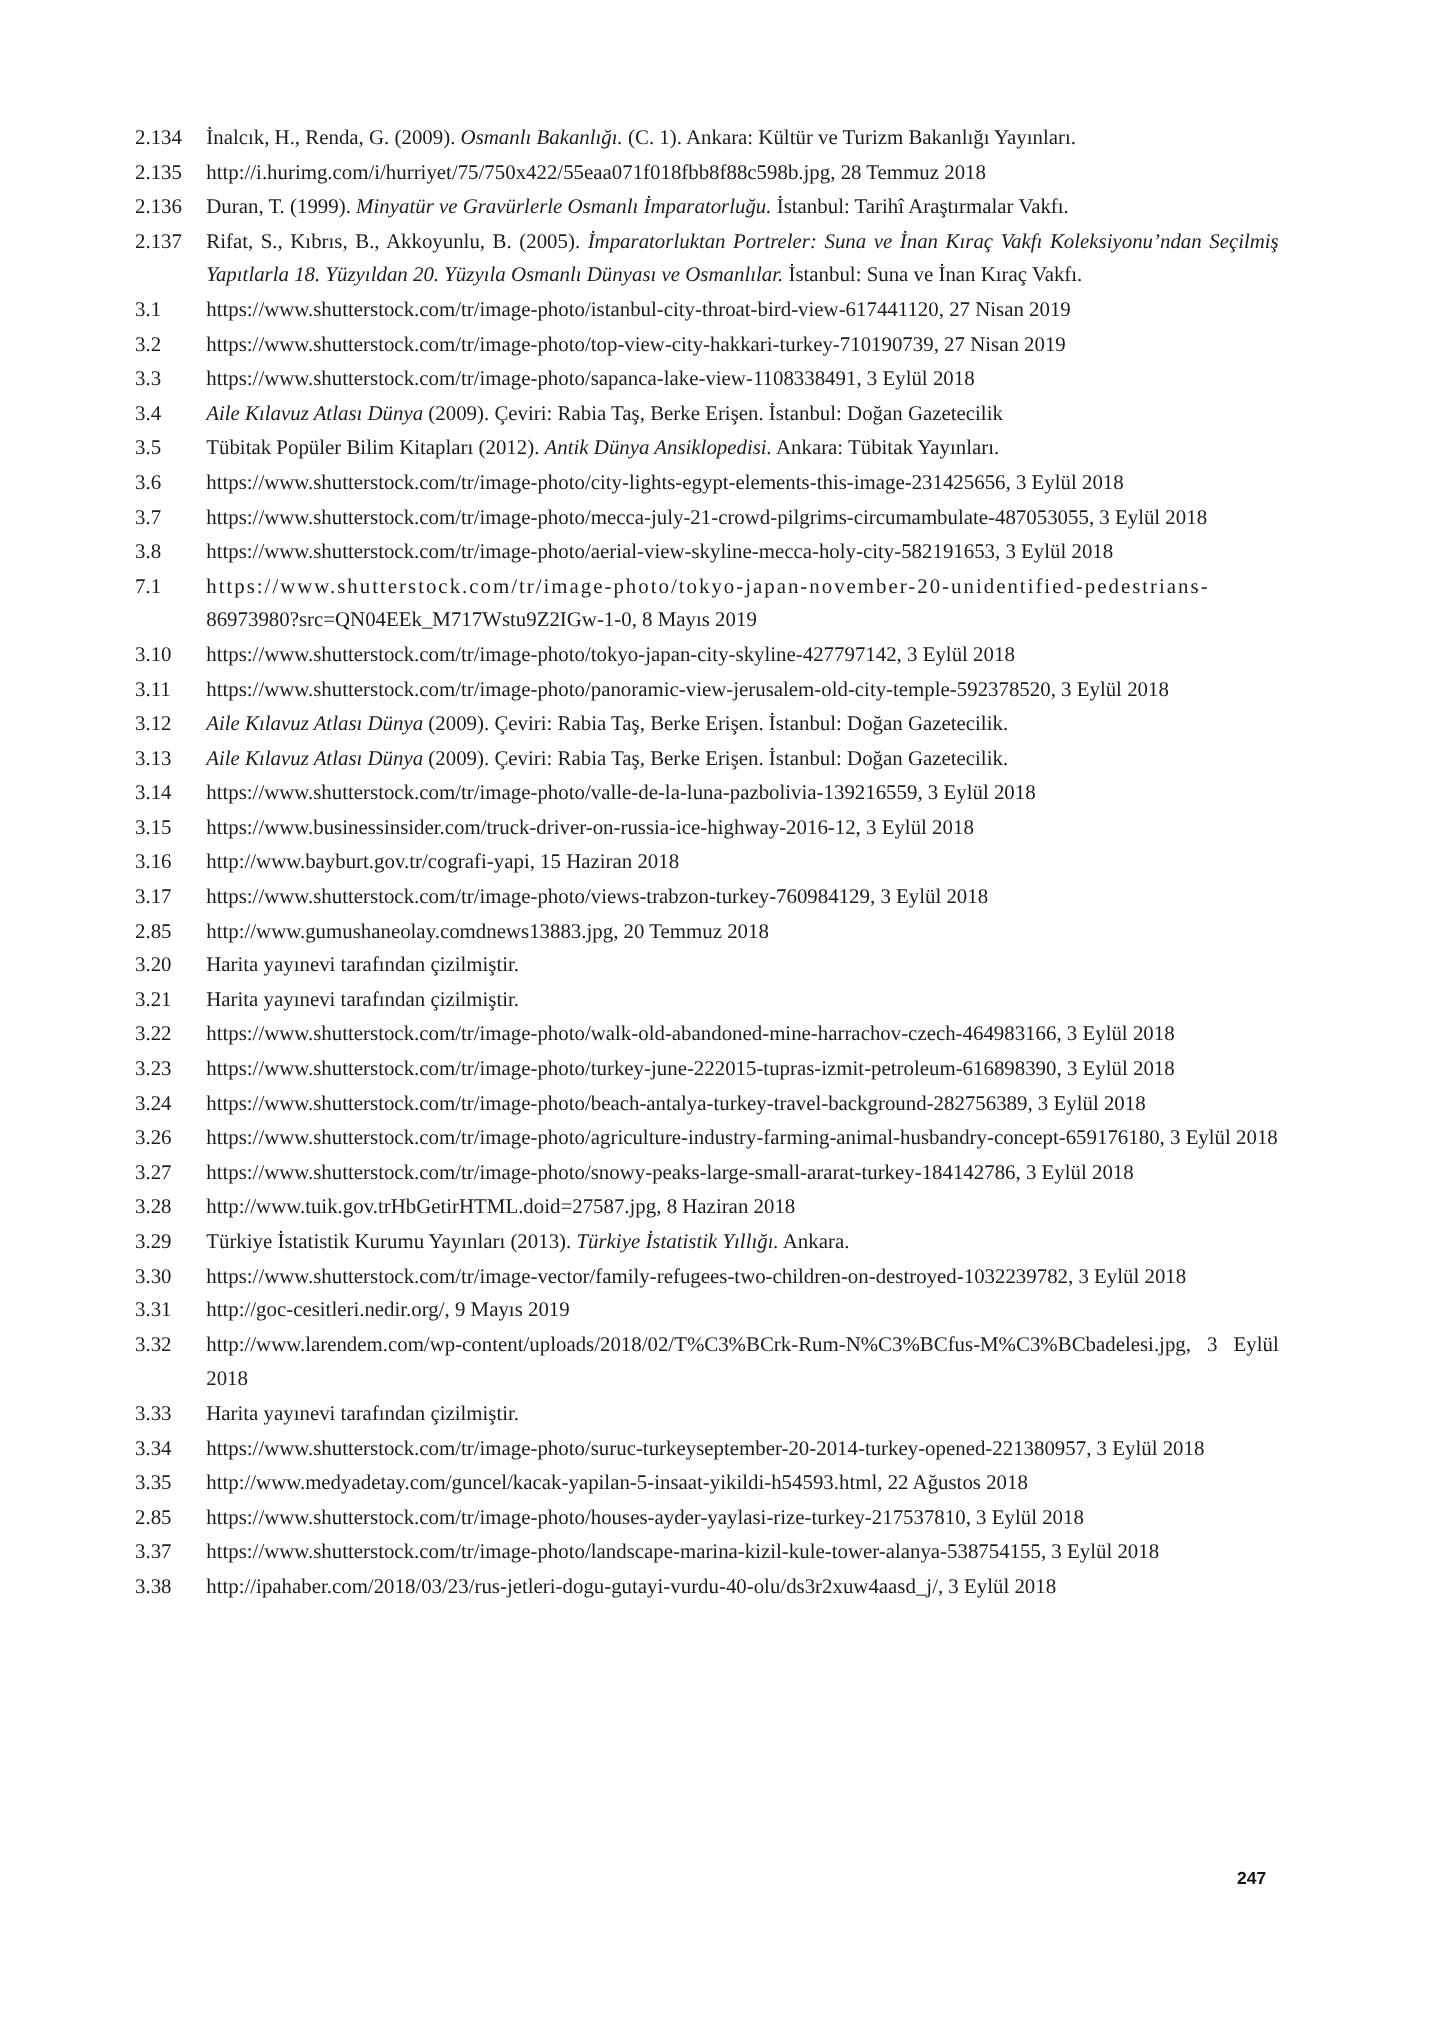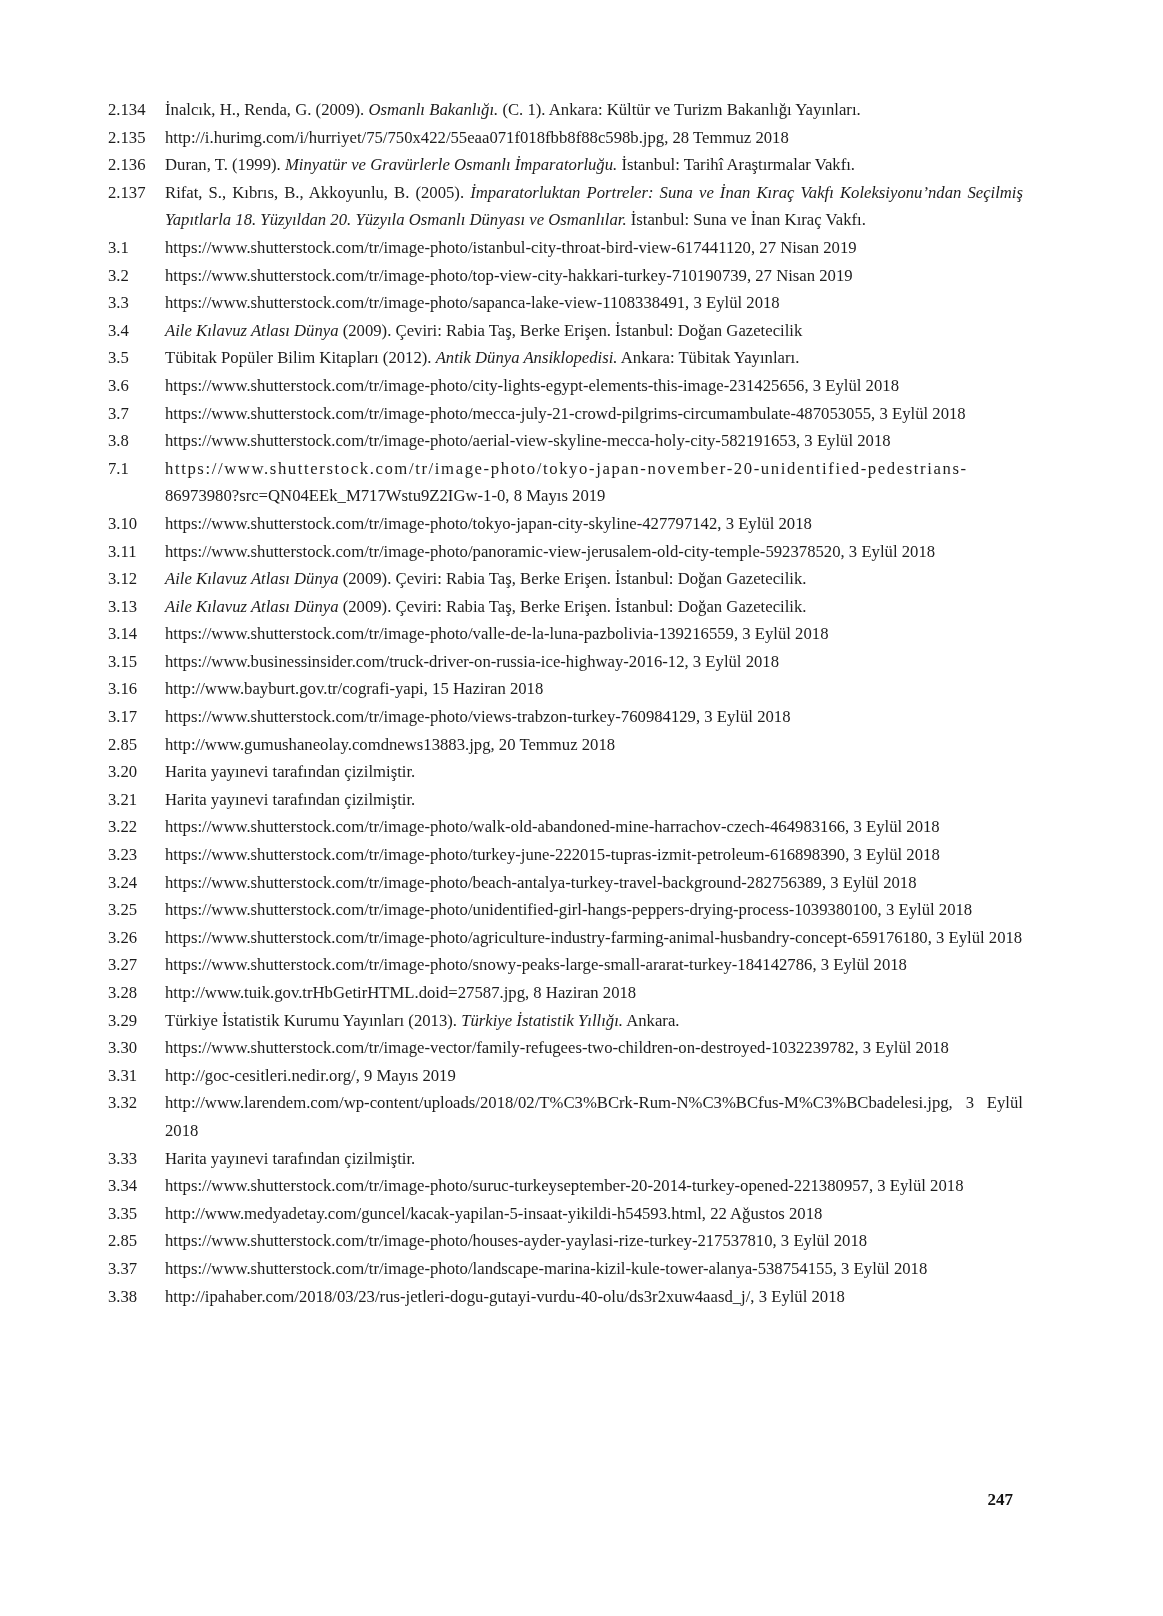--- a/index.html
+++ b/index.html
@@ -31,22 +31,22 @@
     flex: 1;
     text-align: justify;
   }
   .it { font-style: italic; }
   .sp { letter-spacing: 1.6px; }
   .page-number {
     position: absolute;
     right: 150px;
     bottom: 106px;
     font-weight: bold;
-    font-size: 17px;
-    font-family: Liberation Serif, serif;
+    font-size: 14px;
+    font-family: Liberation Sans, sans-serif;
     color: #111111;
   }
 </style>
 </head>
 <body>
 
 <div class="page">
   <div class="ref-list">
       <div class="ref-row">
         <span class="ref-id">2.134</span>
@@ -150,24 +150,20 @@
       </div>
       <div class="ref-row">
         <span class="ref-id">3.23</span>
         <span class="ref-text"><span>https://www.shutterstock.com/tr/image-photo/turkey-june-222015-tupras-izmit-petroleum-616898390, 3 Eylül 2018</span></span>
       </div>
       <div class="ref-row">
         <span class="ref-id">3.24</span>
         <span class="ref-text"><span>https://www.shutterstock.com/tr/image-photo/beach-antalya-turkey-travel-background-282756389, 3 Eylül 2018</span></span>
       </div>
       <div class="ref-row">
-        <span class="ref-id">3.25</span>
-        <span class="ref-text"><span>https://www.shutterstock.com/tr/image-photo/unidentified-girl-hangs-peppers-drying-process-1039380100, 3 Eylül 2018</span></span>
-      </div>
-      <div class="ref-row">
         <span class="ref-id">3.26</span>
         <span class="ref-text"><span>https://www.shutterstock.com/tr/image-photo/agriculture-industry-farming-animal-husbandry-concept-659176180, 3 Eylül 2018</span></span>
       </div>
       <div class="ref-row">
         <span class="ref-id">3.27</span>
         <span class="ref-text"><span>https://www.shutterstock.com/tr/image-photo/snowy-peaks-large-small-ararat-turkey-184142786, 3 Eylül 2018</span></span>
       </div>
       <div class="ref-row">
         <span class="ref-id">3.28</span>
         <span class="ref-text"><span>http://www.tuik.gov.trHbGetirHTML.doid=27587.jpg, 8 Haziran 2018</span></span>

